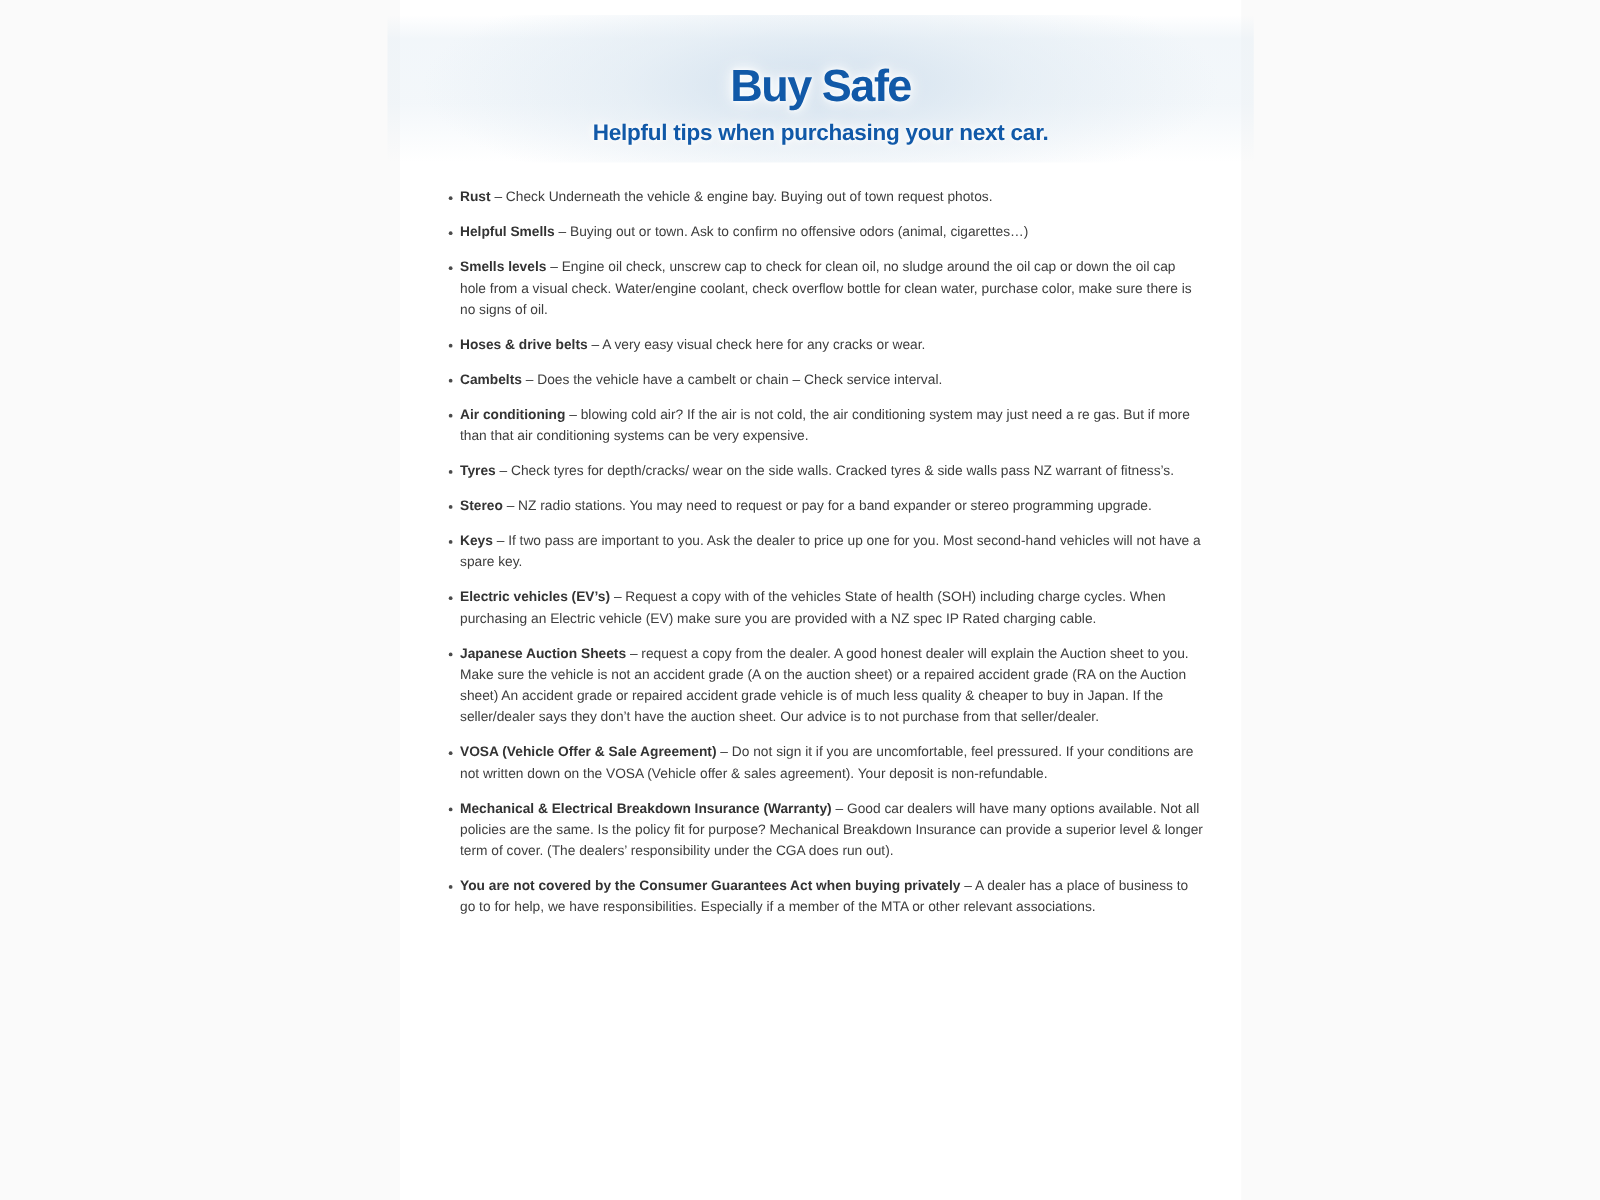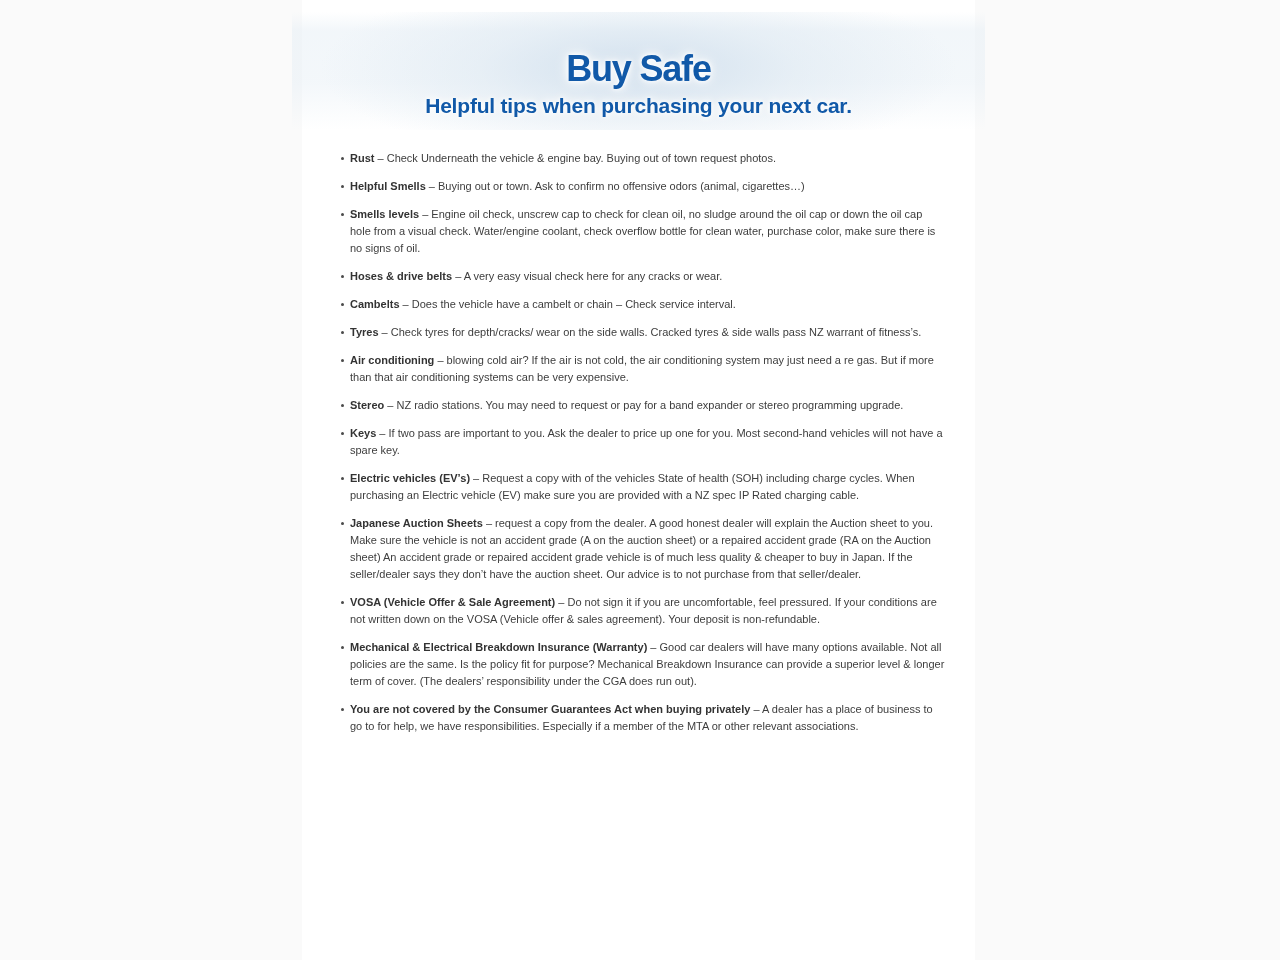--- a/index.html
+++ b/index.html
@@ -12,21 +12,21 @@
   }
   *{margin:0;padding:0;box-sizing:border-box;}
   html,body{width:1280px;height:960px;overflow:hidden;}
   body{
     background:var(--canvas-bg);
     font-family:"Liberation Sans","DejaVu Sans",sans-serif;
     position:relative;
   }
   .page{
     position:absolute;
-    left:302px;top:0;
+    left:320px;top:0;
     width:673px;height:960px;
     background:var(--page-bg);
   }
   .fern-layer{
     position:absolute;left:0;top:0;width:1280px;height:960px;
     z-index:0;pointer-events:none;opacity:.55;
   }
   .content{
     position:relative;z-index:1;
     width:673px;height:960px;
@@ -48,21 +48,21 @@
     font-size:36px;
     line-height:37px;
     font-weight:bold;
     letter-spacing:-1.2px;
     color:var(--heading-color);
     text-shadow:0 0 4px #fff,0 0 9px #fff,0 0 16px #fff;
   }
   .page-subtitle{
     position:relative;
     margin-top:9px;
-    font-size:21px;
+    font-size:18px;
     line-height:20px;
     font-weight:bold;
     letter-spacing:-0.2px;
     color:var(--heading-color);
     text-shadow:0 0 4px #fff,0 0 8px #fff,0 0 14px #fff;
   }
   .tips-list{
     margin:34px 0 0 48px;
     width:596px;
     list-style:none;
@@ -756,23 +756,23 @@
   <li class="tip-item"><span class="term">Rust</span><span class="sep"> – </span><span class="desc">Check Underneath the vehicle &amp; engine bay. Buying out of town request photos.</span></li>
 
   <li class="tip-item"><span class="term">Helpful Smells</span><span class="sep"> – </span><span class="desc">Buying out or town. Ask to confirm no offensive odors (animal, cigarettes…)</span></li>
 
   <li class="tip-item"><span class="term">Smells levels</span><span class="sep"> – </span><span class="desc">Engine oil check, unscrew cap to check for clean oil, no sludge around the oil cap or down the oil cap hole from a visual check. Water/engine coolant, check overflow bottle for clean water, purchase color, make sure there is no signs of oil.</span></li>
 
   <li class="tip-item"><span class="term">Hoses &amp; drive belts</span><span class="sep"> – </span><span class="desc">A very easy visual check here for any cracks or wear.</span></li>
 
   <li class="tip-item"><span class="term">Cambelts</span><span class="sep"> – </span><span class="desc">Does the vehicle have a cambelt or chain – Check service interval.</span></li>
 
+  <li class="tip-item"><span class="term">Air conditioning</span><span class="sep"> – </span><span class="desc">blowing cold air? If the air is not cold, the air conditioning system may just need a re gas. But if more than that air conditioning systems can be very expensive.</span></li>
+
   <li class="tip-item"><span class="term">Tyres</span><span class="sep"> – </span><span class="desc">Check tyres for depth/cracks/ wear on the side walls. Cracked tyres &amp; side walls pass NZ warrant of fitness’s.</span></li>
-
-  <li class="tip-item"><span class="term">Air conditioning</span><span class="sep"> – </span><span class="desc">blowing cold air? If the air is not cold, the air conditioning system may just need a re gas. But if more than that air conditioning systems can be very expensive.</span></li>
 
 
   <li class="tip-item"><span class="term">Stereo</span><span class="sep"> – </span><span class="desc">NZ radio stations. You may need to request or pay for a band expander or stereo programming upgrade.</span></li>
 
   <li class="tip-item"><span class="term">Keys</span><span class="sep"> – </span><span class="desc">If two pass are important to you. Ask the dealer to price up one for you. Most second-hand vehicles will not have a spare key.</span></li>
 
   <li class="tip-item"><span class="term">Electric vehicles (EV’s)</span><span class="sep"> – </span><span class="desc">Request a copy with of the vehicles State of health (SOH) including charge cycles. When purchasing an Electric vehicle (EV) make sure you are provided with a NZ spec IP Rated charging cable.</span></li>
 
   <li class="tip-item"><span class="term">Japanese Auction Sheets</span><span class="sep"> – </span><span class="desc">request a copy from the dealer. A good honest dealer will explain the Auction sheet to you. Make sure the vehicle is not an accident grade (A on the auction sheet) or a repaired accident grade (RA on the Auction sheet) An accident grade or repaired accident grade vehicle is of much less quality &amp; cheaper to buy in Japan. If the seller/dealer says they don’t have the auction sheet. Our advice is to not purchase from that seller/dealer.</span></li>
 

